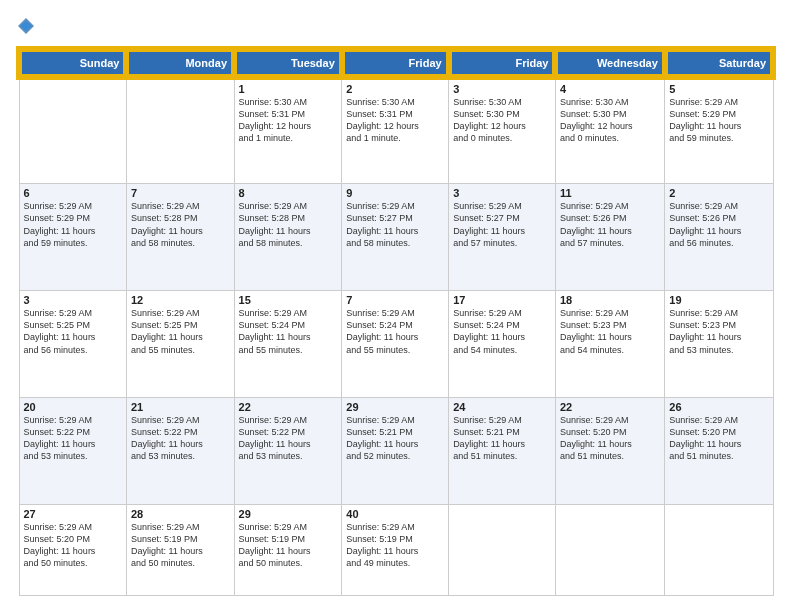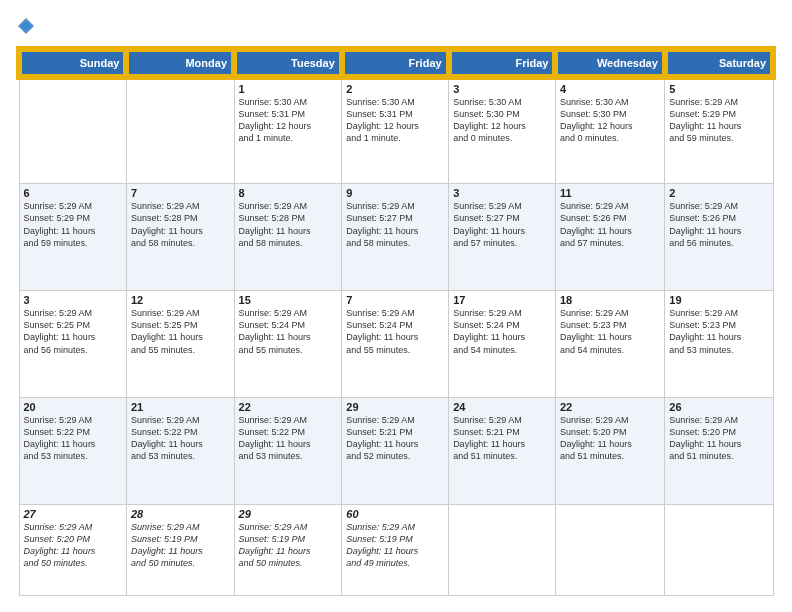--- a/index.html
+++ b/index.html
@@ -76,21 +76,20 @@
     .calendar-table td {
       border: 1px solid #ccc;
       vertical-align: top;
       padding: 3px 4px;
       width: 113px;
       height: 82px;
       background: #fff;
     }
     .calendar-table tr:last-child td {
       height: 70px;
-      font-style: italic;
     }
     .day-number {
       font-size: 11px;
       font-weight: bold;
       color: #222;
       display: block;
       margin-bottom: 1px;
     }
     .day-info {
       font-size: 9px;
@@ -346,21 +345,21 @@
 and 50 minutes.</div>
           </td>
           <td>
             <span class="day-number">29</span>
             <div class="day-info" style="white-space: pre-line;">Sunrise: 5:29 AM
 Sunset: 5:19 PM
 Daylight: 11 hours
 and 50 minutes.</div>
           </td>
           <td>
-            <span class="day-number">60</span>
+            <span class="day-number">40</span>
             <div class="day-info" style="white-space: pre-line;">Sunrise: 5:29 AM
 Sunset: 5:19 PM
 Daylight: 11 hours
 and 49 minutes.</div>
           </td>
           <td class="empty-cell"></td>
           <td class="empty-cell"></td>
           <td class="empty-cell"></td>
         </tr>
       </tbody>

